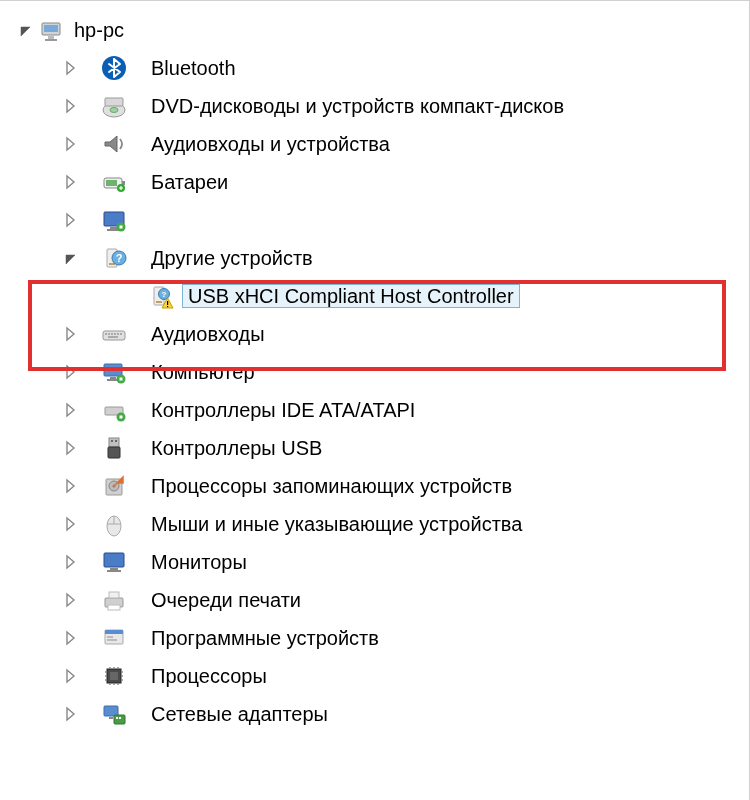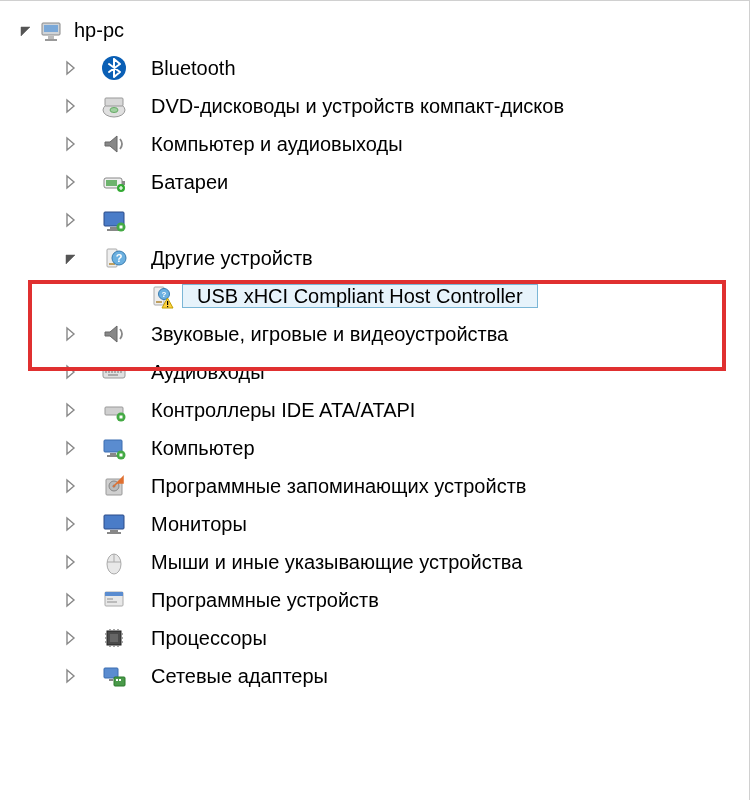--- a/index.html
+++ b/index.html
@@ -48,21 +48,21 @@
     align-items: center;
     justify-content: center;
     margin-right: 8px;
     flex-shrink: 0;
   }
   .icon svg { display:block; }
   .label { line-height: 1; }
   .selected .label {
     background: #e7f3fb;
     border: 1px solid #7bb6d6;
-    padding: 1px 14px;
+    padding: 1px 5px;
   }
   .highlight-box {
     border: 4px solid #e03030;
     position: absolute;
     pointer-events: none;
   }
   .rel { position: relative; }
 </style>
 </head>
 <body>
@@ -260,21 +260,21 @@
     <span class="expander">
         <svg width="16" height="16">
           <use href="#tri-collapsed"></use>
         </svg>
       </span>
     <span class="icon">
         <svg width="26" height="26">
           <use href="#ico-audio"></use>
         </svg>
       </span>
-    <span class="label">Компьютер и аудиовыходы</span>
+    <span class="label">Аудиовходы и устройства</span>
   </div>
 
   <div class="node indent1">
     <span class="expander">
         <svg width="16" height="16">
           <use href="#tri-collapsed"></use>
         </svg>
       </span>
     <span class="icon">
         <svg width="26" height="26">
@@ -315,33 +315,20 @@
   <div class="node indent2 selected">
     <span class="spacer-expander"></span>
     <span class="icon">
         <svg width="26" height="26">
           <use href="#ico-unknown-warn"></use>
         </svg>
       </span>
     <span class="label">USB xHCI Compliant Host Controller</span>
   </div>
 
-  <div class="node indent1">
-    <span class="expander">
-        <svg width="16" height="16">
-          <use href="#tri-collapsed"></use>
-        </svg>
-      </span>
-    <span class="icon">
-        <svg width="26" height="26">
-          <use href="#ico-audio"></use>
-        </svg>
-      </span>
-    <span class="label">Звуковые, игровые и видеоустройства</span>
-  </div>
 
   <div class="node indent1">
     <span class="expander">
         <svg width="16" height="16">
           <use href="#tri-collapsed"></use>
         </svg>
       </span>
     <span class="icon">
         <svg width="26" height="26">
           <use href="#ico-keyboard"></use>
@@ -351,53 +338,80 @@
   </div>
 
   <div class="node indent1">
     <span class="expander">
         <svg width="16" height="16">
           <use href="#tri-collapsed"></use>
         </svg>
       </span>
     <span class="icon">
         <svg width="26" height="26">
+          <use href="#ico-computer"></use>
+        </svg>
+      </span>
+    <span class="label">Компьютер</span>
+  </div>
+
+  <div class="node indent1">
+    <span class="expander">
+        <svg width="16" height="16">
+          <use href="#tri-collapsed"></use>
+        </svg>
+      </span>
+    <span class="icon">
+        <svg width="26" height="26">
           <use href="#ico-ide"></use>
         </svg>
       </span>
     <span class="label">Контроллеры IDE ATA/ATAPI</span>
   </div>
 
   <div class="node indent1">
     <span class="expander">
         <svg width="16" height="16">
           <use href="#tri-collapsed"></use>
         </svg>
       </span>
     <span class="icon">
         <svg width="26" height="26">
-          <use href="#ico-computer"></use>
-        </svg>
-      </span>
-    <span class="label">Компьютер</span>
-  </div>
-
+          <use href="#ico-usb"></use>
+        </svg>
+      </span>
+    <span class="label">Контроллеры USB</span>
+  </div>
 
   <div class="node indent1">
     <span class="expander">
         <svg width="16" height="16">
           <use href="#tri-collapsed"></use>
         </svg>
       </span>
     <span class="icon">
         <svg width="26" height="26">
           <use href="#ico-storage"></use>
         </svg>
       </span>
-    <span class="label">Программные запоминающих устройств</span>
+    <span class="label">Процессоры запоминающих устройств</span>
+  </div>
+
+  <div class="node indent1">
+    <span class="expander">
+        <svg width="16" height="16">
+          <use href="#tri-collapsed"></use>
+        </svg>
+      </span>
+    <span class="icon">
+        <svg width="26" height="26">
+          <use href="#ico-mouse"></use>
+        </svg>
+      </span>
+    <span class="label">Мыши и иные указывающие устройства</span>
   </div>
 
   <div class="node indent1">
     <span class="expander">
         <svg width="16" height="16">
           <use href="#tri-collapsed"></use>
         </svg>
       </span>
     <span class="icon">
         <svg width="26" height="26">
@@ -408,26 +422,25 @@
   </div>
 
   <div class="node indent1">
     <span class="expander">
         <svg width="16" height="16">
           <use href="#tri-collapsed"></use>
         </svg>
       </span>
     <span class="icon">
         <svg width="26" height="26">
-          <use href="#ico-mouse"></use>
-        </svg>
-      </span>
-    <span class="label">Мыши и иные указывающие устройства</span>
-  </div>
-
+          <use href="#ico-printer"></use>
+        </svg>
+      </span>
+    <span class="label">Очереди печати</span>
+  </div>
 
   <div class="node indent1">
     <span class="expander">
         <svg width="16" height="16">
           <use href="#tri-collapsed"></use>
         </svg>
       </span>
     <span class="icon">
         <svg width="26" height="26">
           <use href="#ico-software"></use>

